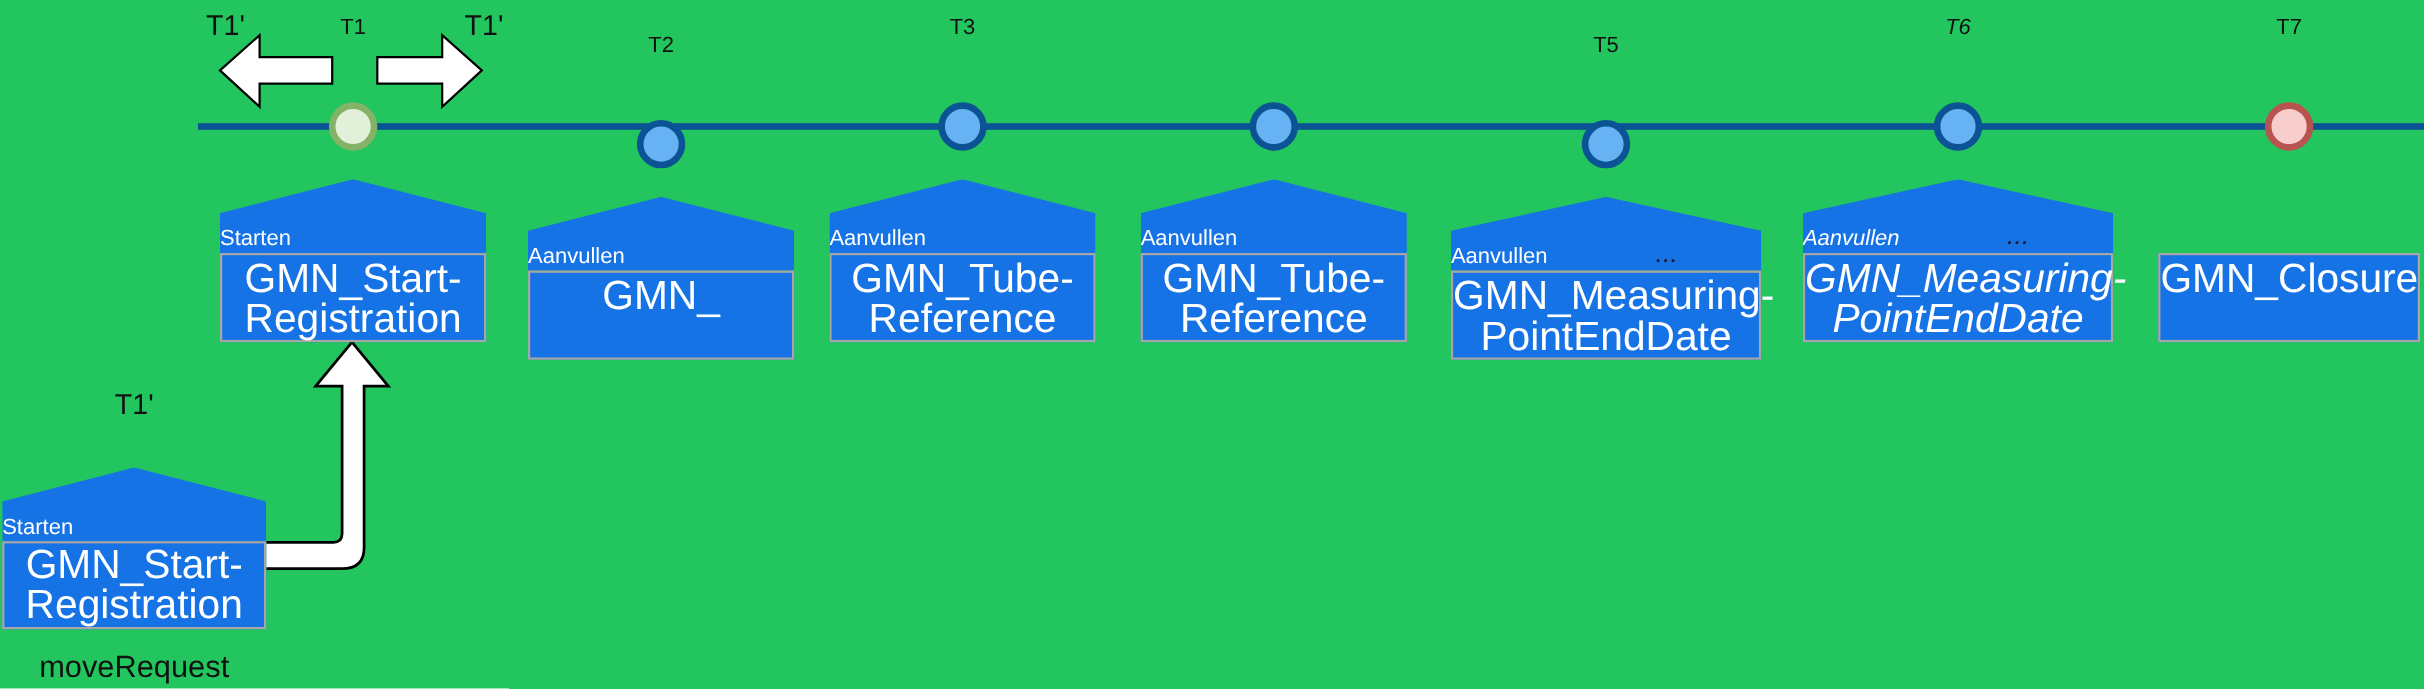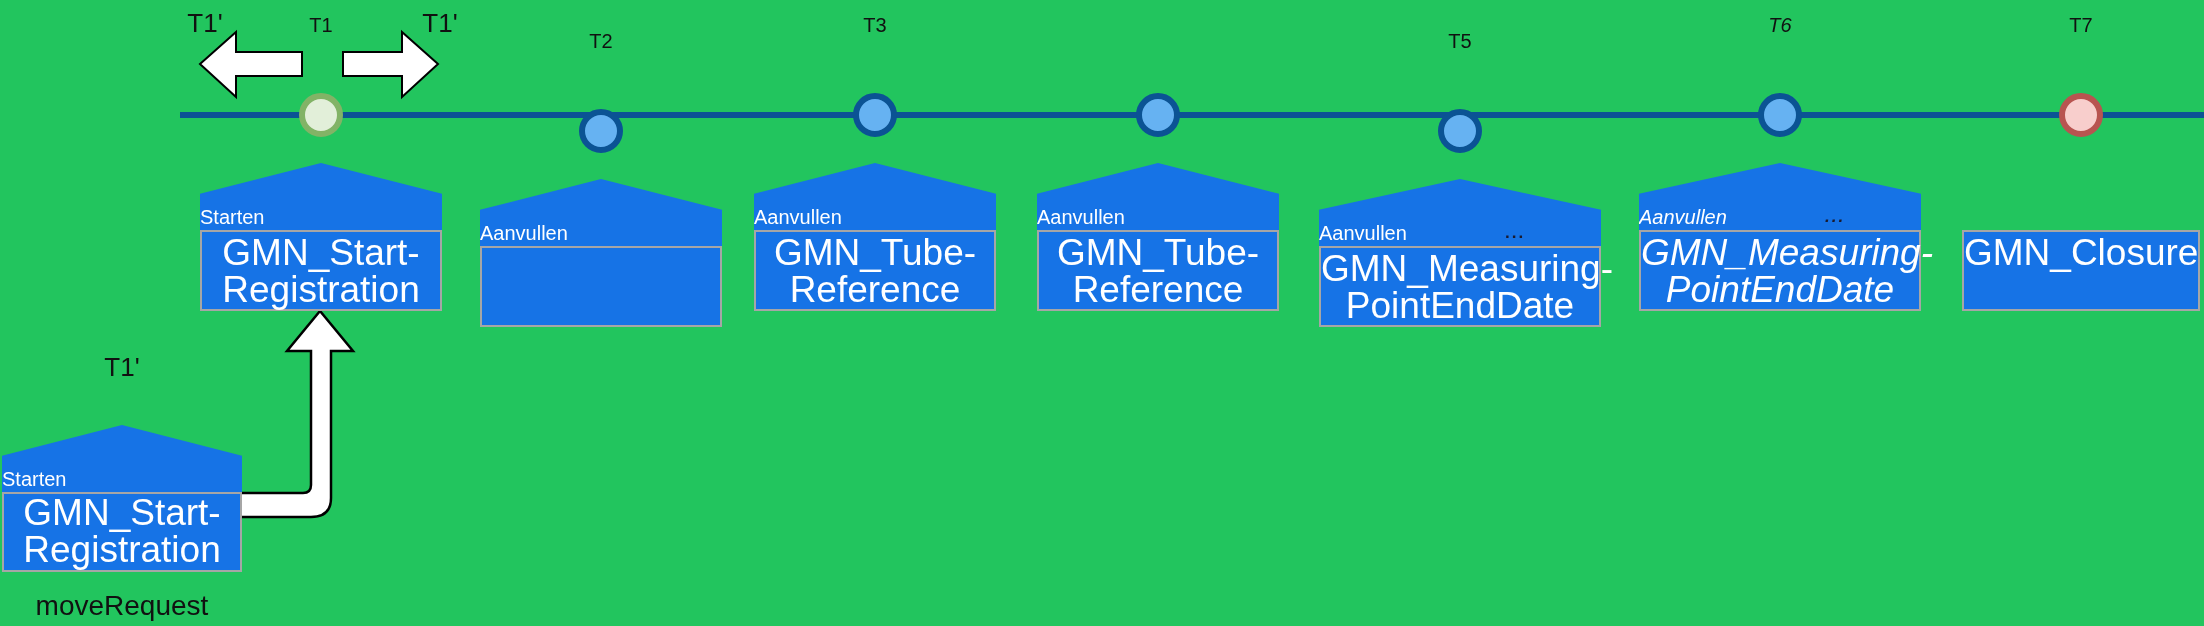--- a/index.html
+++ b/index.html
@@ -79,20 +79,21 @@
     </div>
   </div>
       <div class="event" style="left: 480px; width: 242px; margin-top: 16px;">
     <div class="t-label">T2</div>
     <div class="node node-intermediate"></div>
     <div class="roof">
       <span class="dots"></span>
       <span class="action">Aanvullen</span>
     </div>
     <div class="msg">
+      <div class="msg-line">GMN_</div>
     </div>
   </div>
       <div class="event" style="left: 754px; width: 242px;">
     <div class="t-label">T3</div>
     <div class="node node-intermediate"></div>
     <div class="roof">
       <span class="dots"></span>
       <span class="action">Aanvullen</span>
     </div>
     <div class="msg">

